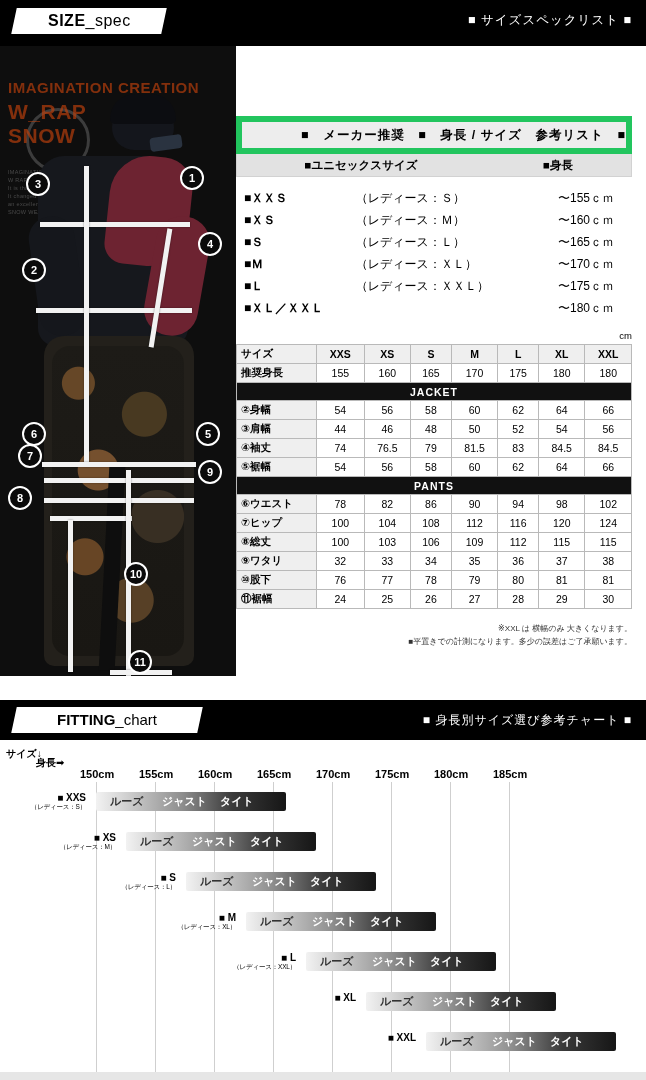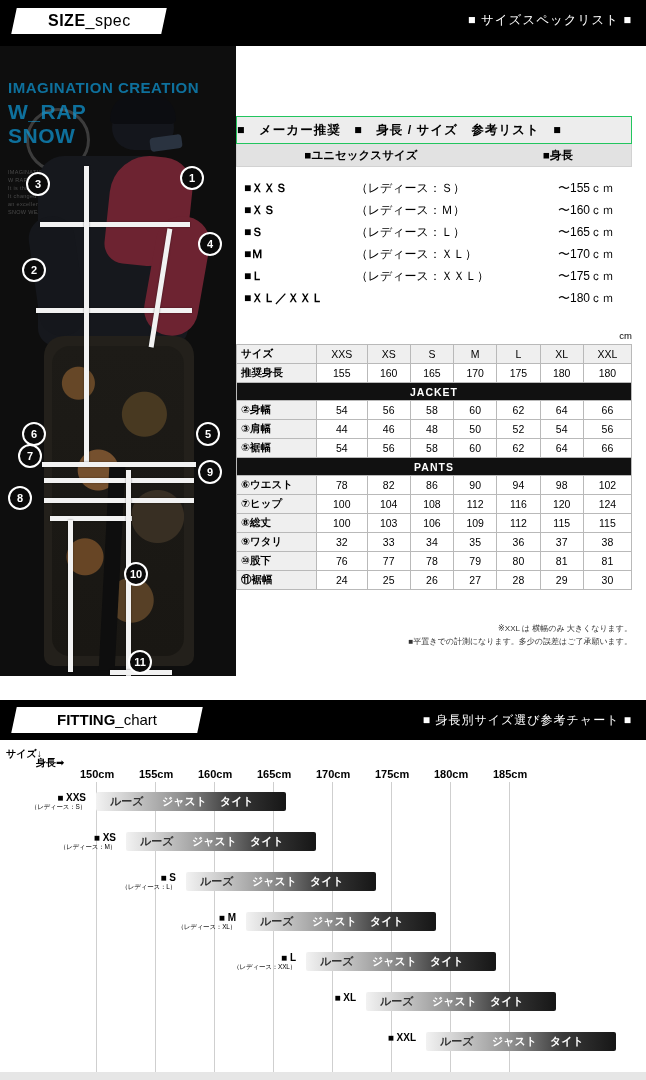--- a/index.html
+++ b/index.html
@@ -10,21 +10,21 @@
   .spec-header{position:absolute;left:0;top:0;width:646px;height:46px;background:#000;}
   .spec-header .title{position:absolute;left:14px;top:8px;width:150px;height:26px;background:#fff;
        color:#000;font-size:16px;font-weight:bold;letter-spacing:.5px;line-height:26px;text-align:center;
        transform:skewX(-12deg);}
   .spec-header .title span{display:inline-block;transform:skewX(12deg);}
   .spec-header .title .light{font-weight:normal;}
   .spec-header .right{position:absolute;right:14px;top:12px;color:#fff;font-size:12.5px;letter-spacing:1px;}
 
   
   .photo{position:absolute;left:0;top:46px;width:236px;height:630px;background:#0e0e0e;overflow:hidden;}
-  .photo .bg-text{position:absolute;left:8px;top:30px;color:#0ea5e9;font-size:15px;line-height:24px;
+  .photo .bg-text{position:absolute;left:8px;top:30px;color:#c2410c;font-size:15px;line-height:24px;
         font-weight:bold;letter-spacing:.5px;opacity:.65;}
   .photo .bg-text .big{font-size:21px;}
   .photo .bg-small{position:absolute;left:8px;top:122px;color:#4a4a4a;font-size:5.5px;line-height:8px;letter-spacing:.3px;}
   .photo .circle-logo{position:absolute;left:26px;top:62px;width:58px;height:58px;border:3px solid #6a6a6a;border-radius:50%;opacity:.5;}
 
   
   .m-head{position:absolute;left:112px;top:52px;width:62px;height:52px;background:#14161c;border-radius:32px 32px 24px 24px;}
   .m-beanie{position:absolute;left:110px;top:48px;width:66px;height:30px;background:#0c0d11;border-radius:30px 30px 6px 6px;}
   .m-glass{position:absolute;left:150px;top:90px;width:32px;height:14px;background:#2a3340;border-radius:4px;transform:rotate(-8deg);}
   .m-torso{position:absolute;left:38px;top:110px;width:150px;height:190px;background:#16181d;border-radius:26px 40px 18px 18px;}
@@ -45,38 +45,38 @@
   .m-leggap{position:absolute;left:104px;top:420px;width:16px;height:205px;background:#0e0e0e;transform:rotate(3deg);}
 
   
   .tape{position:absolute;background:#f2f2f2;box-shadow:0 0 2px rgba(0,0,0,.45);}
   
   .bul{position:absolute;width:20px;height:20px;border-radius:50%;background:#0a0a0a;border:2px solid #fff;
        color:#fff;font-size:11px;font-weight:bold;line-height:20px;text-align:center;}
 
   
   .rec{position:absolute;left:236px;top:116px;width:396px;}
-  .rec-title{background:#ededed;border:1px solid #22c55e;height:26px;line-height:26px;font-size:12.5px;
-       font-weight:bold;text-align:left;letter-spacing:1px;}
+  .rec-title{background:#ededed;border:6px solid #22c55e;height:26px;line-height:26px;font-size:12.5px;
+       font-weight:bold;text-align:right;letter-spacing:1px;}
   .rec-sub{display:flex;border-left:1px solid #d2d2d2;border-right:1px solid #d2d2d2;border-bottom:1px solid #d2d2d2;
        background:#e2e2e2;height:22px;}
   .rec-sub div{font-size:11.5px;font-weight:bold;line-height:22px;text-align:center;}
   .rec-sub .c1{width:248px;}
   .rec-sub .c2{width:146px;}
   .rec-rows{padding:10px 0 4px 0;}
   .rec-row{display:flex;font-size:12px;line-height:22px;}
   .rec-row .lbl{width:116px;padding-left:8px;font-weight:bold;}
   .rec-row .par{width:148px;}
   .rec-row .h{width:120px;text-align:right;padding-right:18px;}
 
   
   .cmlabel{position:absolute;left:236px;top:330px;width:396px;text-align:right;font-size:9.5px;padding-right:4px;}
   .tbl{position:absolute;left:236px;top:344px;width:396px;border-collapse:collapse;font-size:10.5px;padding-left:46px;}
   .tbl td,.tbl th{border:1px solid #b9b9b9;height:16px;text-align:center;font-weight:normal;}
-  .tbl .hd{background:#efefef;font-weight:normal;}
+  .tbl .hd{background:#efefef;font-weight:bold;}
   .tbl .rowhead{background:#efefef;font-weight:bold;text-align:left;padding-left:4px;width:74px;}
   .tbl .sec{background:#111;color:#fff;font-weight:bold;letter-spacing:1px;height:15px;}
   .notes{position:absolute;left:236px;top:622px;width:396px;text-align:right;font-size:8px;color:#333;line-height:13px;}
 
   
   .fit-header{position:absolute;left:0;top:700px;width:646px;height:40px;background:#000;}
   .fit-header .title{position:absolute;left:14px;top:7px;width:186px;height:26px;background:#fff;color:#000;
        font-size:15px;font-weight:bold;line-height:26px;text-align:center;transform:skewX(-12deg);}
   .fit-header .title span{display:inline-block;transform:skewX(12deg);}
   .fit-header .right{position:absolute;right:14px;top:12px;color:#fff;font-size:12px;letter-spacing:1px;}
@@ -239,20 +239,30 @@
       <td class="rowhead">③肩幅</td>
       <td>44</td>
       <td>46</td>
       <td>48</td>
       <td>50</td>
       <td>52</td>
       <td>54</td>
       <td>56</td>
     </tr>
     <tr>
+      <td class="rowhead">④袖丈</td>
+      <td>74</td>
+      <td>76.5</td>
+      <td>79</td>
+      <td>81.5</td>
+      <td>83</td>
+      <td>84.5</td>
+      <td>84.5</td>
+    </tr>
+    <tr>
       <td class="rowhead">⑤裾幅</td>
       <td>54</td>
       <td>56</td>
       <td>58</td>
       <td>60</td>
       <td>62</td>
       <td>64</td>
       <td>66</td>
     </tr>
     <tr>

